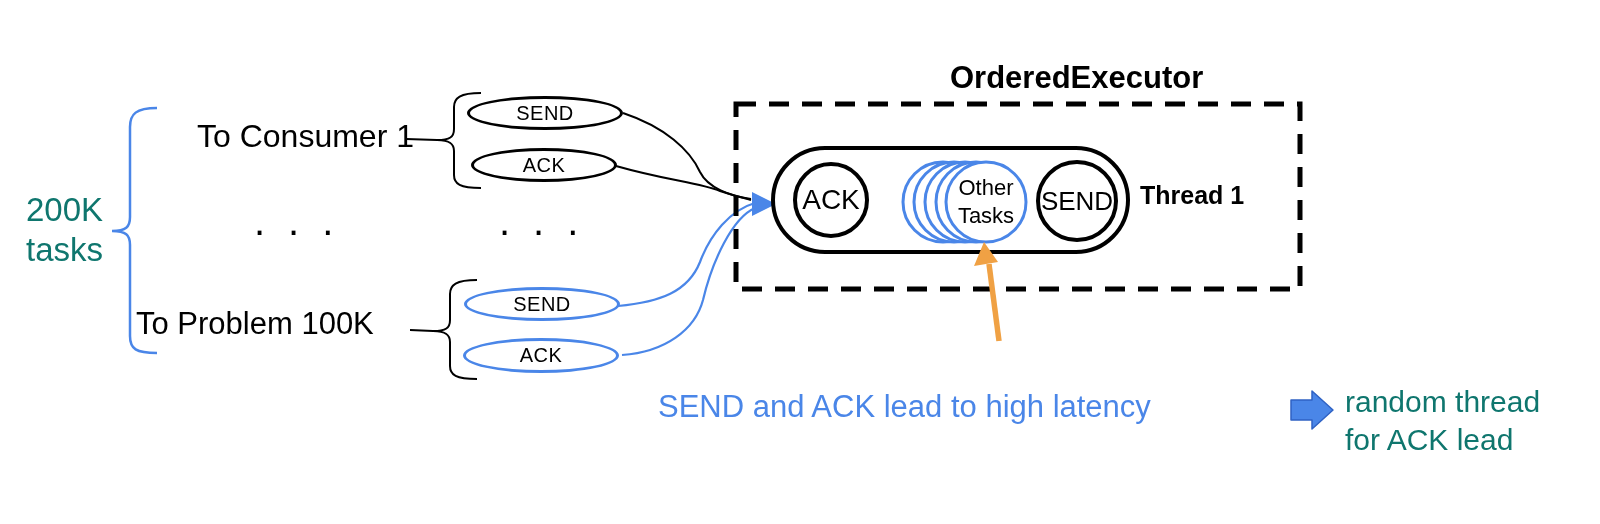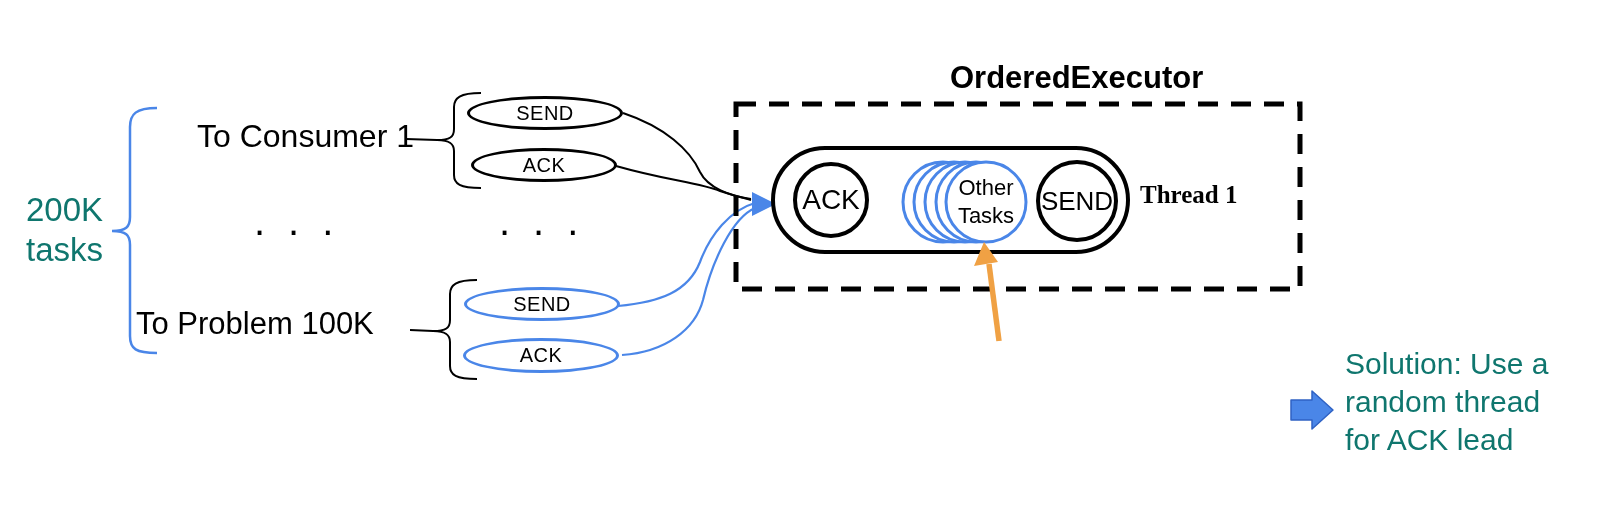--- a/index.html
+++ b/index.html
@@ -98,20 +98,20 @@
     <span>ACK</span>
   </div>
   <div class="circle-label" style="left:941px; top:174px; width:90px; height:56px; font-size:22px; line-height:28px; flex-direction:column;align-items:center;">
     <div>Other</div>
     <div>Tasks</div>
   </div>
   <div class="circle-label" style="left:1037px; top:186px; width:80px; height:30px; font-size:26px;">
     <span>SEND</span>
   </div>
 
-  <div class="label bold" style="left:1140px; top:181px; font-size:25px;font-family:Liberation Serif, serif;">Thread 1</div>
+  <div class="label bold" style="left:1140px; top:181px; font-size:25px;">Thread 1</div>
 
+  <div class="label blue-text" style="left:658px; top:389px; font-size:31px;">SEND and ACK lead to high latency</div>
 
-  <div class="label orange-text" style="left:1345px; top:347px; font-size:30px;">Solution: Use a</div>
   <div class="label orange-text" style="left:1345px; top:385px; font-size:30px;">random thread</div>
   <div class="label orange-text" style="left:1345px; top:423px; font-size:30px;">for ACK lead</div>
 
 </div>
 
 </body></html>

